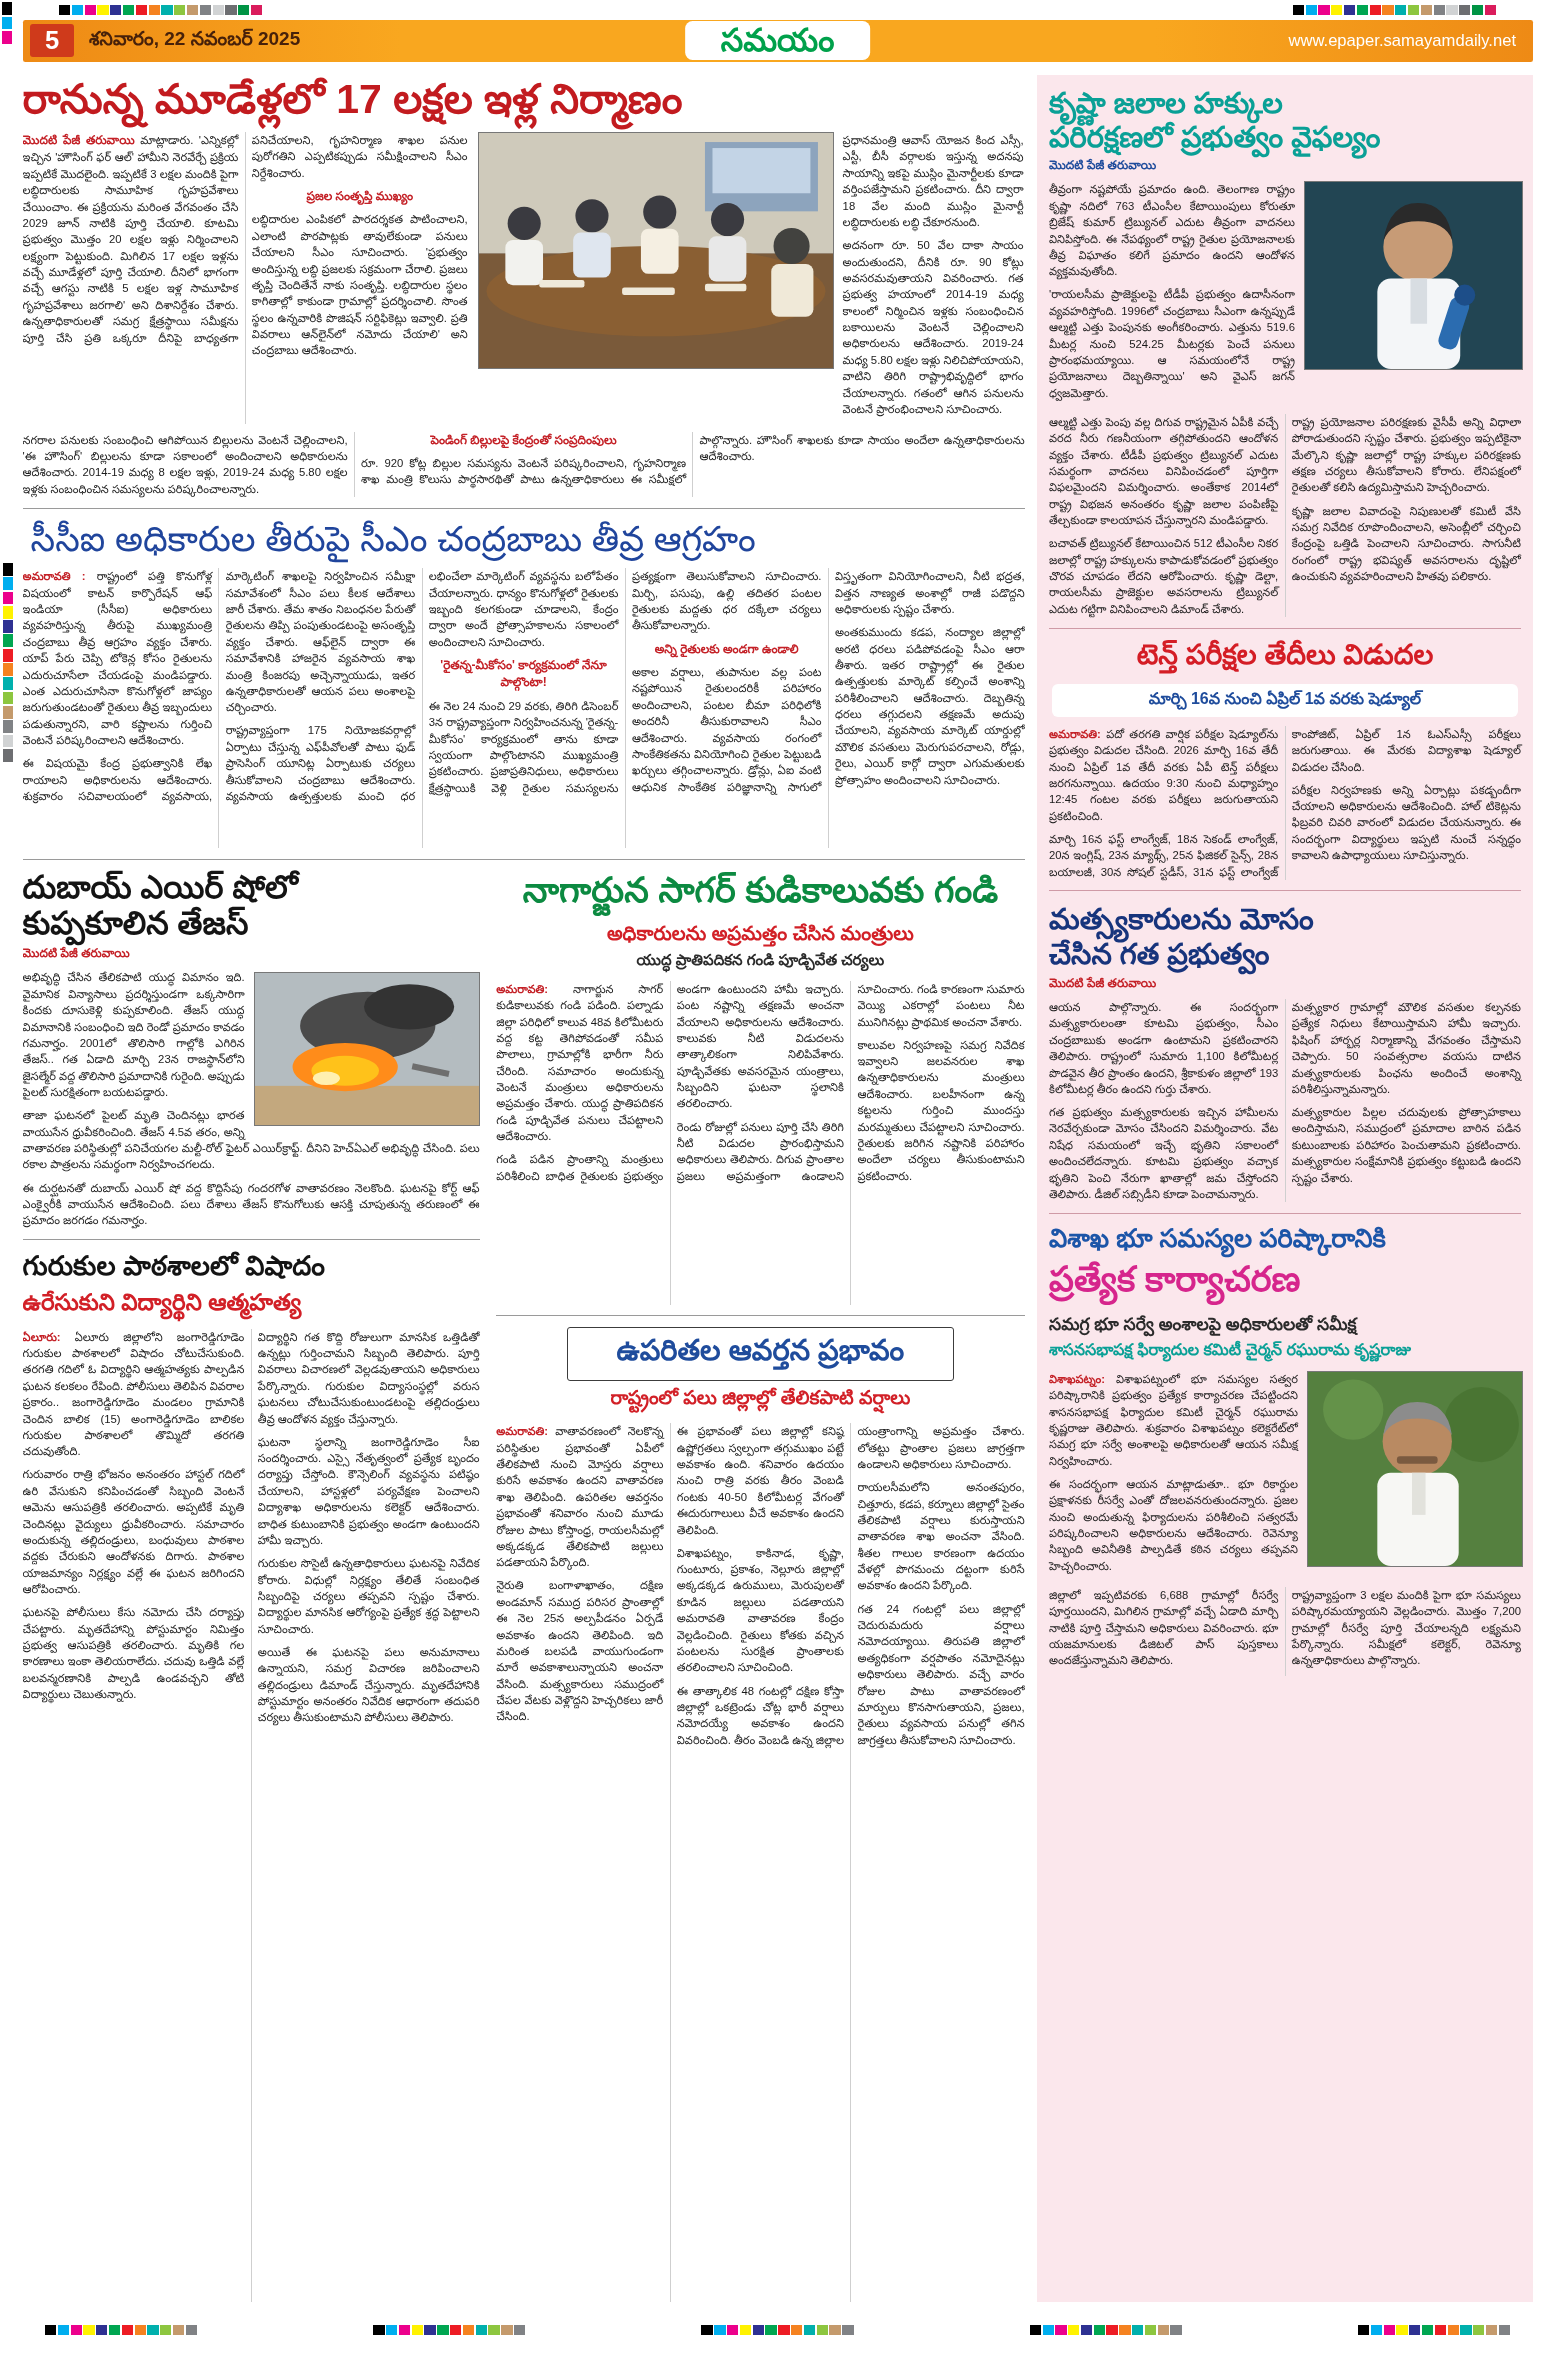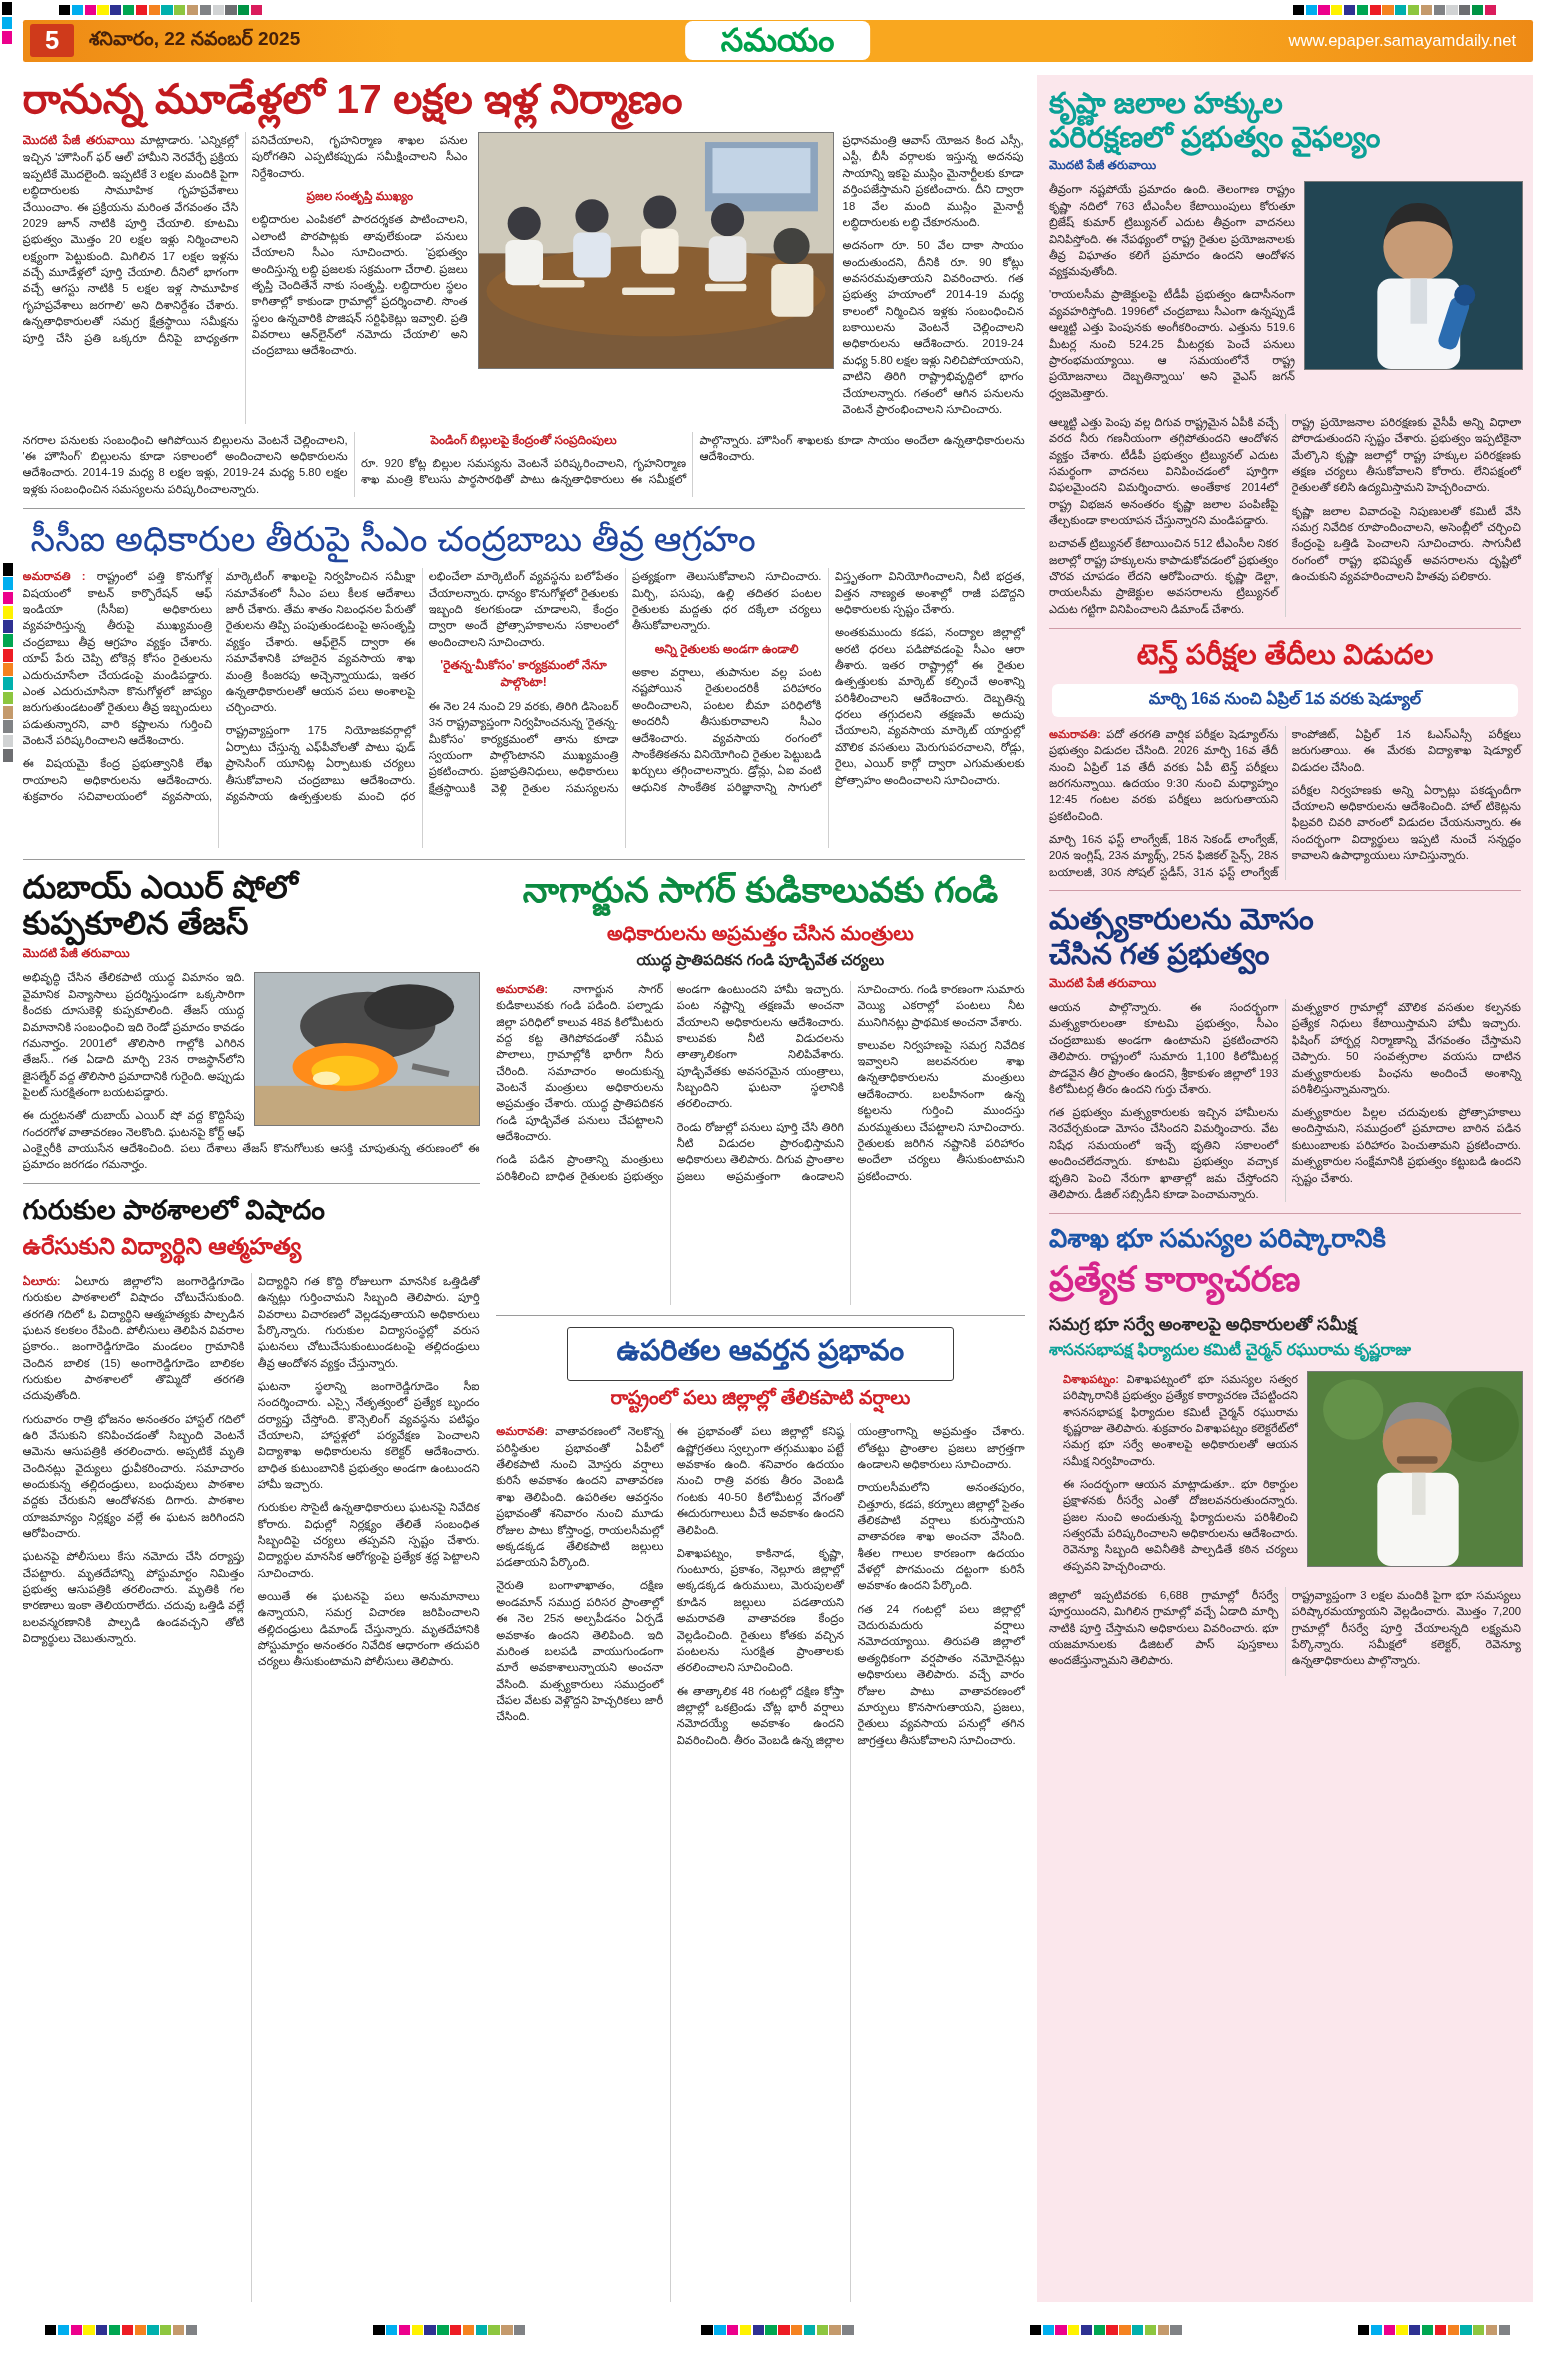--- a/index.html
+++ b/index.html
@@ -86,21 +86,21 @@
   .tenth-headline{color:#d41d25;font-size:28px;font-weight:bold;text-align:center;margin:3px 0 6px;}
   .tenth-sub{background:#fff;color:#1f4c9c;font-weight:bold;font-size:16px;text-align:center;
              padding:5.3px 4.5px;border-radius:6px;margin:0 3px 9px;}
 
   .fish-headline{color:#17347c;font-size:29px;font-weight:bold;line-height:1.2;margin:1.5px 0 4.5px;}
 
   .visakha-h1{color:#1c55a8;font-size:25.6px;font-weight:bold;margin:1.5px 0 0;}
   .visakha-h2{color:#d6258c;font-size:35px;font-weight:bold;margin:0 0 6px;}
   .visakha-s1{color:#2b2b2b;font-size:17.3px;font-weight:bold;margin:0 0 3px;}
   .visakha-s2{color:#0aa096;font-size:16px;font-weight:bold;margin:0 0 7.5px;}
-  .visakha-top{display:grid;grid-template-columns:1fr 214px;gap:9px;margin-bottom:6px;margin-left:14px;}
+  .visakha-top{display:grid;grid-template-columns:1fr 214px;gap:9px;margin-bottom:6px;}
   .visakha-photo{width:214px;height:194px;}
 </style>
 </head>
 <body>
 
 <div class="page">
 
   <div class="corner-stack vert" data-colorbar="3">
       <span style="background: rgb(0, 0, 0);"></span>
       <span style="background: rgb(0, 174, 239);"></span>
@@ -250,20 +250,21 @@
                 <rect y="150" width="298" height="52" fill="#c3a87e"></rect>
                 <ellipse cx="150" cy="70" rx="90" ry="45" fill="#4a4a4a"></ellipse>
                 <ellipse cx="205" cy="45" rx="60" ry="30" fill="#333333"></ellipse>
                 <ellipse cx="120" cy="125" rx="70" ry="32" fill="#ff8c1a"></ellipse>
                 <ellipse cx="120" cy="130" rx="45" ry="20" fill="#ffc21a"></ellipse>
                 <ellipse cx="95" cy="140" rx="18" ry="9" fill="#fff0b0"></ellipse>
                 <rect x="210" y="120" width="50" height="8" fill="#6e6e6e" transform="rotate(12 210 120)"></rect>
               </svg>
             </div>
             <p>అభివృద్ధి చేసిన తేలికపాటి యుద్ధ విమానం ఇది. వైమానిక విన్యాసాలు ప్రదర్శిస్తుండగా ఒక్కసారిగా కిందకు దూసుకెళ్లి కుప్పకూలింది. తేజస్ యుద్ధ విమానానికి సంబంధించి ఇది రెండో ప్రమాదం కావడం గమనార్హం. 2001లో తొలిసారి గాల్లోకి ఎగిరిన తేజస్.. గత ఏడాది మార్చి 23న రాజస్థాన్‌లోని జైసల్మేర్ వద్ద తొలిసారి ప్రమాదానికి గురైంది. అప్పుడు పైలట్ సురక్షితంగా బయటపడ్డారు.</p>
+            <p>తాజా ఘటనలో పైలట్ మృతి చెందినట్లు భారత వాయుసేన ధ్రువీకరించింది. తేజస్ 4.5వ తరం, అన్ని వాతావరణ పరిస్థితుల్లో పనిచేయగల మల్టీ-రోల్ ఫైటర్ ఎయిర్‌క్రాఫ్ట్. దీనిని హెచ్ఏఎల్ అభివృద్ధి చేసింది. పలు రకాల పాత్రలను సమర్థంగా నిర్వహించగలదు.</p>
             <p>ఈ దుర్ఘటనతో దుబాయ్ ఎయిర్ షో వద్ద కొద్దిసేపు గందరగోళ వాతావరణం నెలకొంది. ఘటనపై కోర్ట్ ఆఫ్ ఎంక్వైరీకి వాయుసేన ఆదేశించింది. పలు దేశాలు తేజస్ కొనుగోలుకు ఆసక్తి చూపుతున్న తరుణంలో ఈ ప్రమాదం జరగడం గమనార్హం.</p>
           </div>
         </article>
 
         <hr class="rule">
 
         <article>
           <h2 class="guru-headline">గురుకుల పాఠశాలలో విషాదం</h2>
           <h3 class="guru-sub">ఉరేసుకుని విద్యార్థిని ఆత్మహత్య</h3>
           <div class="body cols-2 guru-body">

